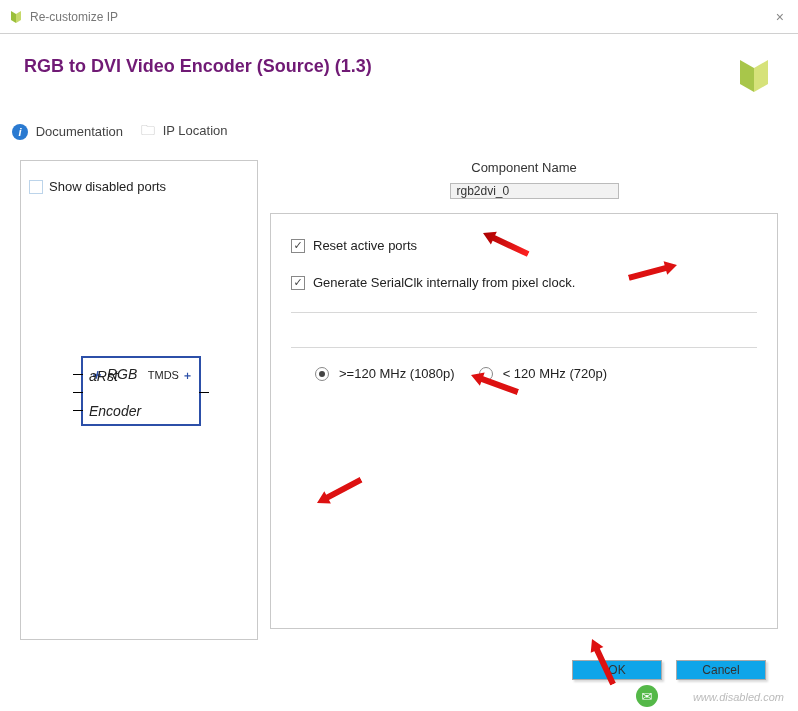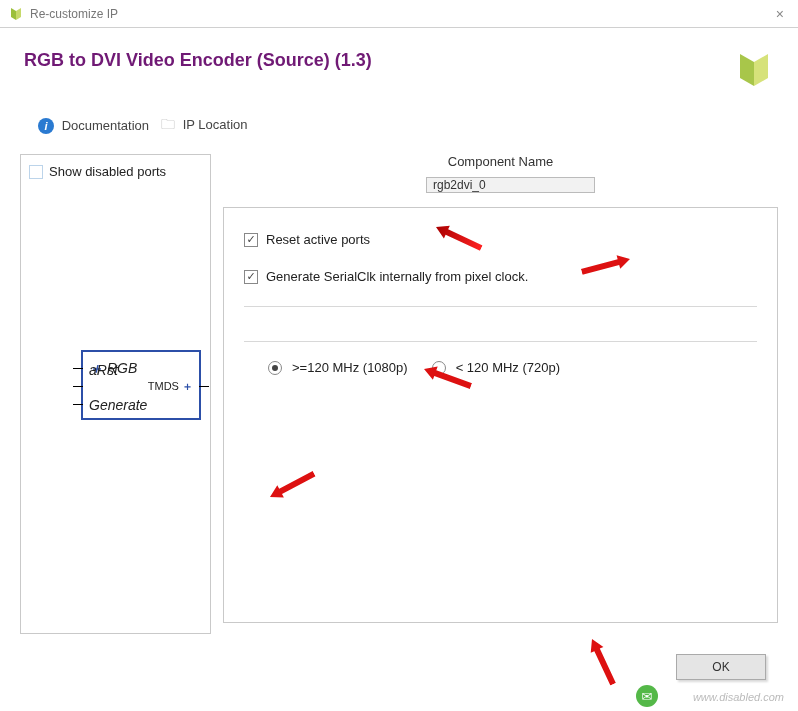--- a/index.html
+++ b/index.html
@@ -5,63 +5,63 @@
     * { box-sizing: border-box; margin: 0; padding: 0; }
     body {
       font-family: "Segoe UI", Arial, sans-serif;
       background: #fff;
       width: 798px;
       height: 711px;
       overflow: hidden;
       position: relative;
     }
     .titlebar {
-      height: 28px;
+      height: 34px;
       border-bottom: 1px solid #d0d0d0;
       display: flex;
       align-items: center;
       padding: 0 8px;
       font-size: 12px;
       color: #777;
     }
     .titlebar .logo-icon { width: 16px; height: 16px; margin-right: 6px; }
     .titlebar .title-text { flex: 1; }
     .titlebar .close { font-size: 14px; color: #888; padding: 0 6px; cursor: default; }
     .header {
       padding: 22px 24px 6px 24px;
       display: flex;
       align-items: flex-start;
       justify-content: space-between;
     }
     .header h1 { font-size: 18px; font-weight: bold; color: #701a75; }
     .header .big-logo { width: 40px; height: 40px; }
     .subnav {
-      padding: 18px 24px 16px 38px;
+      padding: 18px 24px 16px 12px;
       display: flex;
       align-items: center;
-      gap: 12px;
+      gap: 18px;
       font-size: 13px;
       color: #444;
     }
     .subnav .info-icon {
       width: 16px; height: 16px; display:inline-flex; align-items:center; justify-content:center;
       background:#2a7ad1; color:#fff; border-radius:50%; font-size:11px; font-weight:bold; font-style:italic;
       margin-right:4px;
     }
     .subnav .folder-icon { color:#aaa; margin-right:4px; font-size:14px; }
     .content {
       display: flex;
       gap: 12px;
       padding: 0 20px 8px 20px;
     }
     .left-panel {
       border: 1px solid #c9c9c9;
-      width: 191px;
+      width: 238px;
       height: 480px;
-      padding: 9px 8px;
+      padding: 18px 8px;
       position: relative;
     }
     .disabled-ports {
       display:flex; align-items:center; gap:6px;
       font-size:13px; color:#222;
     }
     .disabled-ports .chk {
       width:14px; height:14px; border:1px solid #bcd4ea; background:#fff;
     }
     .block-diagram {
@@ -115,21 +115,21 @@
       font-size:13px; color:#222; margin-bottom:20px;
     }
     .radio { width:14px; height:14px; border:1px solid #888; border-radius:50%;
       display:inline-flex; align-items:center; justify-content:center; }
     .radio.checked::after { content:""; width:6px; height:6px; background:#444; border-radius:50%; }
     .footer {
       display:flex; justify-content:flex-end; gap:14px;
       padding: 12px 32px 0 0;
     }
     .btn {
-      min-width:90px; height:26px; border:1px solid #aaa; background:#e5e5e5;
+      min-width:90px; height:20px; border:1px solid #aaa; background:#0ea5e9;
       font-size:12px; color:#333; padding:0 14px;
       box-shadow: 2px 2px 2px rgba(0,0,0,0.15);
       display:inline-flex; align-items:center; justify-content:center;
     }
     .arrow {
       position:absolute;
       transform-origin: left center;
     }
     .arrow svg { display:block; }
     .watermark {
@@ -186,22 +186,22 @@
       <span class="chk"></span>
       <span>Show disabled ports</span>
     </div>
     <div class="block-diagram">
       <span class="pin-left" style="top:16px"></span>
       <span class="pin-left" style="top:34px"></span>
       <span class="pin-left" style="top:52px"></span>
       <span class="pin-right" style="top:34px"></span>
       <span class="port-left" style="top:8px"><span class="plus">＋</span> <span>RGB</span></span>
       <span class="port-left" style="top:10px">aRst</span>
-      <span class="port-left" style="top:45px">Generate</span>
-      <span class="port-right" style="top:27px"><span>TMDS</span> <span class="plus">＋</span></span>
+      <span class="port-left" style="top:45px">Encoder</span>
+      <span class="port-right" style="top:10px"><span>TMDS</span> <span class="plus">＋</span></span>
     </div>
   </div>
 
   <div class="right-area">
 
     <div class="comp-name-row">
       <span>Component Name</span>
       <input type="text" readonly="" value="rgb2dvi_0" style="">
     </div>
 
@@ -257,20 +257,21 @@
           </svg>
       </div>
 
     </div>
   </div>
 
 </div>
 
 <div class="footer">
   <span class="btn">OK</span>
+  <span class="btn">Cancel</span>
 </div>
 
 <div class="arrow" style="left:592px;top:630px;transform:rotate(65deg)">
   <svg width="50" height="18">
       <polygon points="0,9 12,2 12,6 50,6 50,12 12,12 12,16" fill="#d11"></polygon>
     </svg>
 </div>
 
 <div class="wechat-mark">
   <span class="wechat-icon">✉</span>

